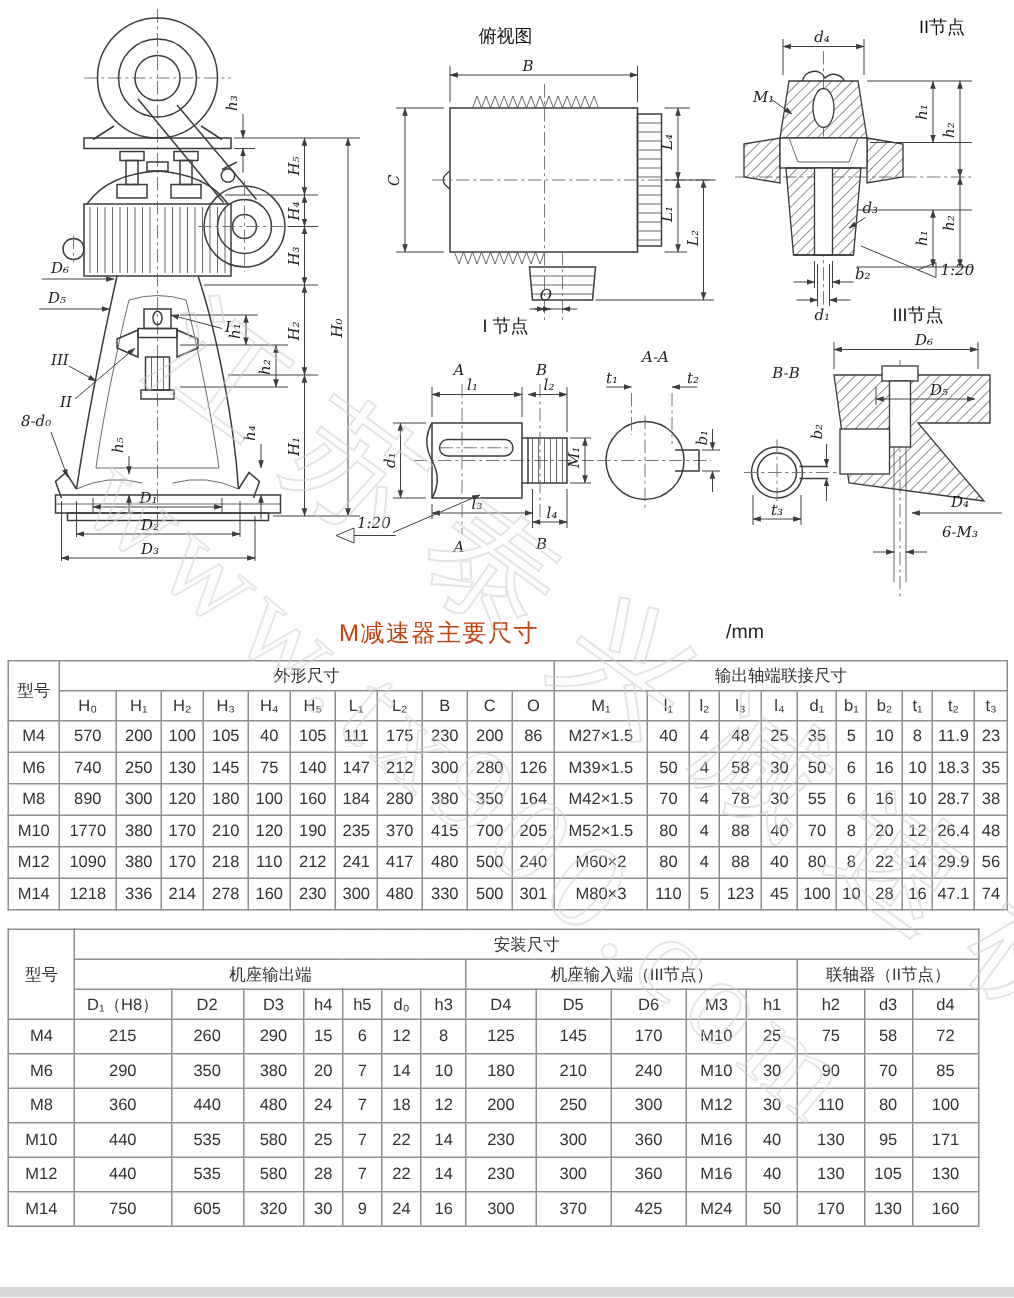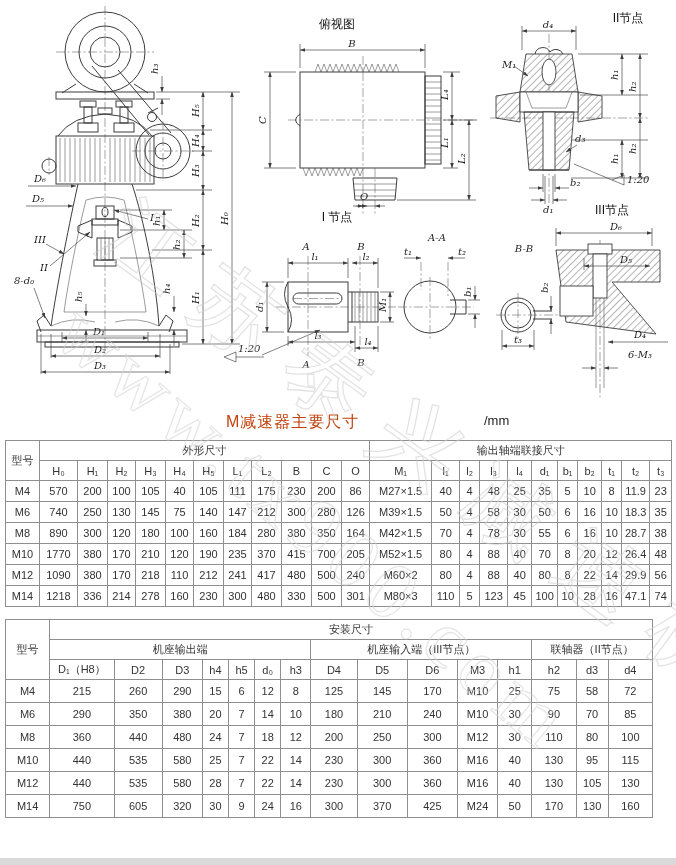--- a/index.html
+++ b/index.html
@@ -700,21 +700,21 @@
         <td>7</td>
         <td>22</td>
         <td>14</td>
         <td>230</td>
         <td>300</td>
         <td>360</td>
         <td>M16</td>
         <td>40</td>
         <td>130</td>
         <td>95</td>
-        <td>115</td>
+        <td>171</td>
       </tr>
       <tr>
         <td>M12</td>
         <td>440</td>
         <td>535</td>
         <td>580</td>
         <td>28</td>
         <td>7</td>
         <td>22</td>
         <td>14</td>

